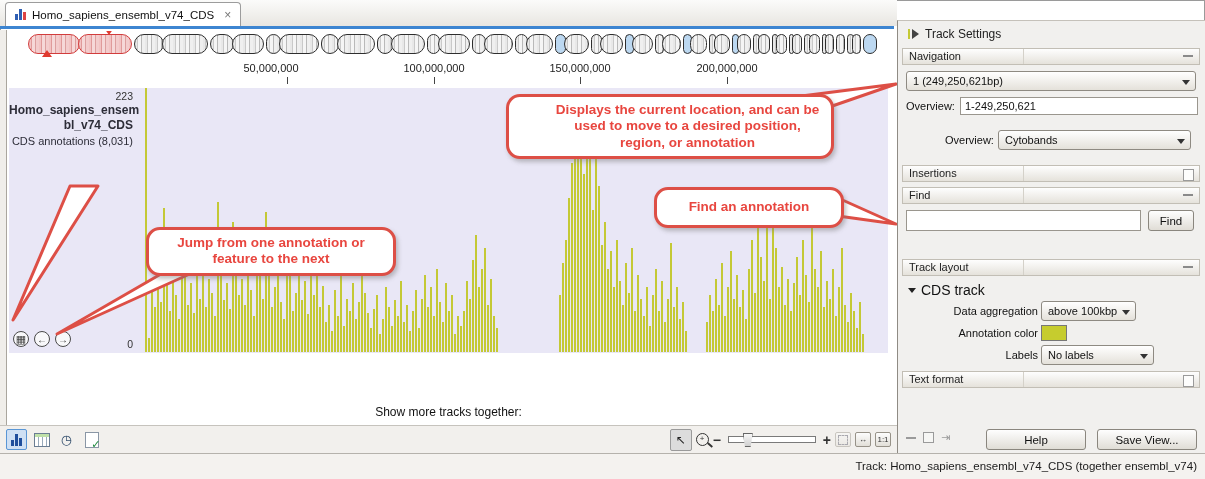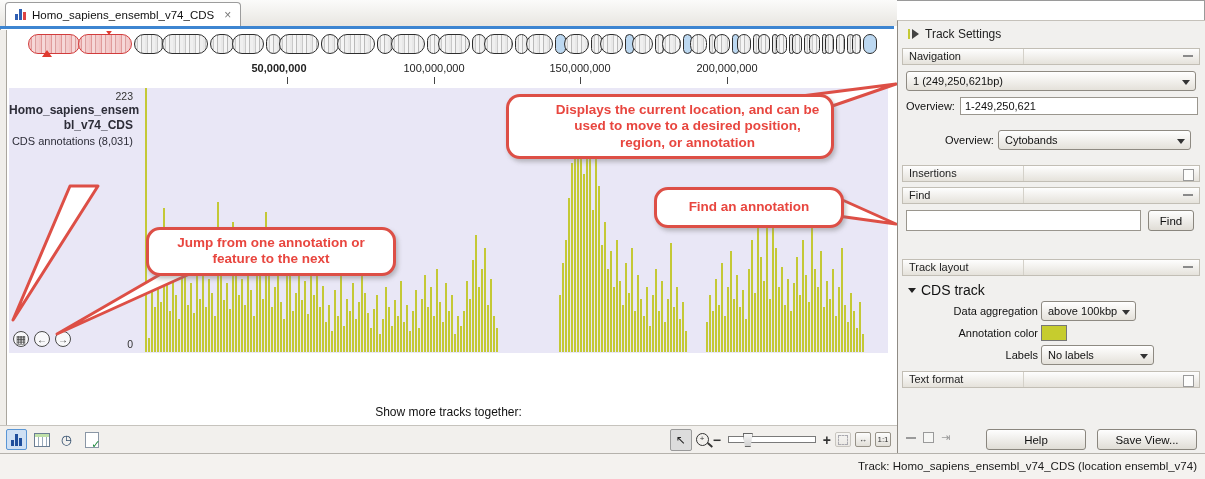--- a/index.html
+++ b/index.html
@@ -230,21 +230,21 @@
       <div class="grp">
         <div class="cap" style="width: 7px;"></div>
         <div class="cap" style="width: 9px;"></div>
       </div>
       <div class="grp">
         <div class="cap blue" style="width: 14px;"></div>
       </div>
     </div>
 
   <div class="axis" id="axis">
-      <span class="tick-label" style="left: 279px; font-weight: bold;">50,000,000</span>
+      <span class="tick-label" style="left: 271px;">50,000,000</span>
       <div class="tick-mark" style="left: 287px;"></div>
       <span class="tick-label" style="left: 434px;">100,000,000</span>
       <div class="tick-mark" style="left: 434px;"></div>
       <span class="tick-label" style="left: 580px;">150,000,000</span>
       <div class="tick-mark" style="left: 580px;"></div>
       <span class="tick-label" style="left: 727px;">200,000,000</span>
       <div class="tick-mark" style="left: 727px;"></div>
     </div>
 
   <div class="chart" style="background: rgb(233, 231, 246);">
@@ -602,15 +602,15 @@
 
     <div class="mini-icons">
       <span class="m1"></span>
       <span class="m2"></span>
       <span class="m3">⇥</span>
     </div>
     <span class="pbtn" style="left:88px;top:408px;width:100px;">Help</span>
     <span class="pbtn" style="left:199px;top:408px;width:100px;">Save View...</span>
   </div>
 
-  <div class="statusbar">Track: Homo_sapiens_ensembl_v74_CDS (location ensembl_v74)</div>
+  <div class="statusbar">Track: Homo_sapiens_ensembl_v74_CDS (together ensembl_v74)</div>
 
 </div>
 
 </body></html>

